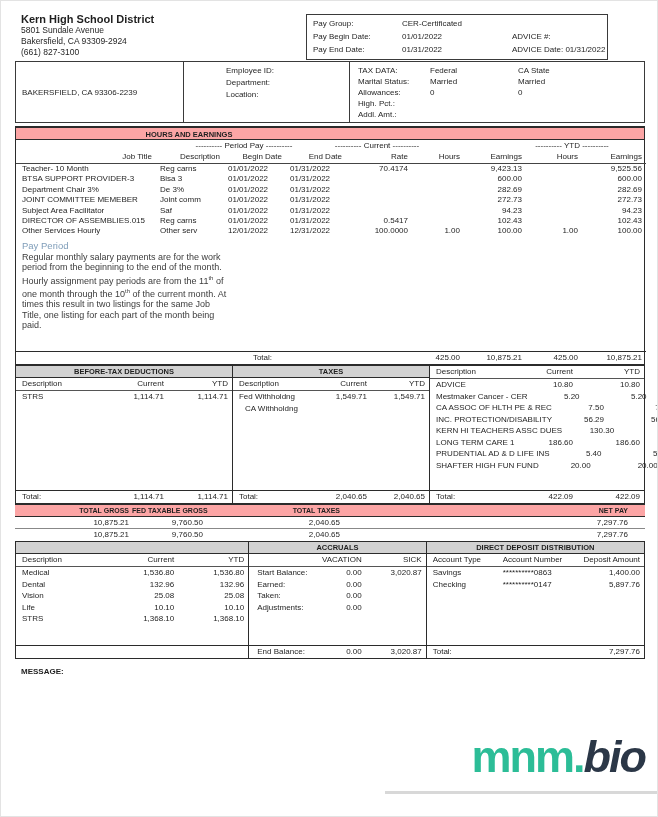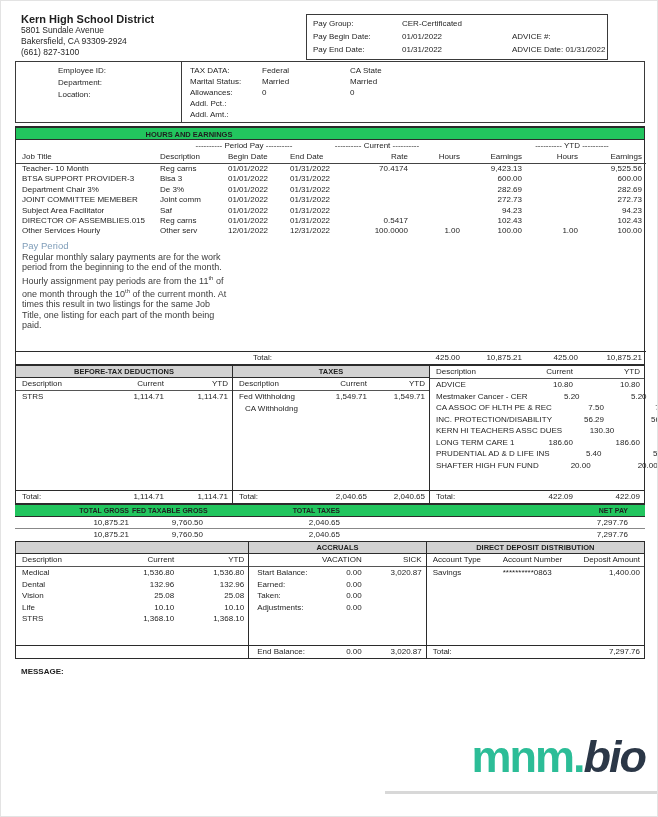--- a/index.html
+++ b/index.html
@@ -22,33 +22,33 @@
   
   .empbox { position:absolute; left:14px; top:60px; width:630px; height:62px;
             border:1px solid #3a3a3a; display:flex; font-size:8px; }
   .empbox .c1 { width:168px; border-right:1px solid #3a3a3a; display:flex; align-items:center; padding-left:6px; }
   .empbox .c2 { width:130px; border-right:1px solid #3a3a3a; padding:3px 0 0 6px; line-height:12px;margin-left:36px; }
   .empbox .c3 { flex:1; padding-top:3px; }
   .taxgrid { display:grid; grid-template-columns:80px 88px 1fr; line-height:11px; }
   .taxgrid > div:nth-child(3n+1) { padding-left:8px; }
 
   
-  .band { background:#22c55e; border-top:1px solid #2b2b2b; border-bottom:1px solid #2b2b2b;
+  .band { background:#fca5a5; border-top:1px solid #2b2b2b; border-bottom:1px solid #2b2b2b;
           font-weight:bold; font-size:7.5px; }
 
   
   .hoursbox { position:absolute; left:14px; top:125px; width:630px; height:239px;
               border:1px solid #2b2b2b; display:flex; flex-direction:column; }
   .hoursbox .title-band { height:13px; line-height:11px; position:relative; }
   .hoursbox .title-band span { position:absolute; left:173px; transform:translateX(-50%); top:1px; }
   .grouprow { position:relative; height:11px; font-size:8px; }
   .grouprow span { position:absolute; transform:translateX(-50%); top:0; line-height:11px; white-space:nowrap; }
   .he-table { width:100%; border-collapse:collapse; table-layout:fixed; font-size:8px; }
   .he-table td { padding:0 4px; line-height:10.4px; white-space:nowrap; overflow:hidden; }
-  .he-table .hd td { line-height:12px; border-bottom:1px solid #444; }
+  .he-table .hd td { line-height:12px; border-bottom:1px solid #444;text-align:right; }
   .he-table td.n { text-align:right; }
   .notearea { flex:1; padding:4px 6px; }
   .note { width:208px; font-size:9px; line-height:10.3px; color:#3c3c3c; }
   .note .ttl { color:#7f9db9; font-size:9.5px; margin-bottom:1px; }
   .note sup { font-size:6px; }
   .totrow td { border-top:1px solid #2b2b2b; line-height:12px; }
 
   
   .dedbox { position:absolute; left:14px; top:364px; width:630px; height:139px;
             border:1px solid #2b2b2b; display:flex; }
@@ -118,40 +118,43 @@
       <div>ADVICE #:</div>
     </div>
     <div class="row">
       <div class="lbl">Pay End Date:</div>
       <div>01/31/2022</div>
       <div><span>ADVICE Date:</span> <span>01/31/2022</span></div>
     </div>
   </div>
 
   <div class="empbox">
+    <div class="c1">
+      <span>BAKERSFIELD, CA 93306-2239</span>
+    </div>
     <div class="c2">
       <div>Employee ID:</div>
       <div>Department:</div>
       <div>Location:</div>
     </div>
     <div class="c3">
       <div class="taxgrid">
         <div>TAX DATA:</div>
         <div>Federal</div>
         <div>CA State</div>
 
         <div>Marital Status:</div>
         <div>Married</div>
         <div>Married</div>
 
         <div>Allowances:</div>
         <div>0</div>
         <div>0</div>
 
-        <div>Addl. Pct.:</div>
+        <div>High. Pct.:</div>
         <div></div>
         <div></div>
 
         <div>Addl. Amt.:</div>
         <div></div>
         <div></div>
       </div>
     </div>
   </div>
 
@@ -512,20 +515,25 @@
         <div class="lab">Account Type</div>
         <div class="mid">Account Number</div>
         <div class="n">Deposit Amount</div>
       </div>
       <div class="pbody">
         <div class="prow g-dep">
           <div class="lab">Savings</div>
           <div class="mid">**********0863</div>
           <div class="n">1,400.00</div>
         </div>
+        <div class="prow g-dep">
+          <div class="lab">Checking</div>
+          <div class="mid">**********0147</div>
+          <div class="n">5,897.76</div>
+        </div>
       </div>
       <div class="prow ptotal" style="grid-template-columns:1fr 90px">
         <div class="lab">Total:</div>
         <div class="n">7,297.76</div>
       </div>
     </div>
   </div>
 
   <div class="message">MESSAGE:</div>
 

